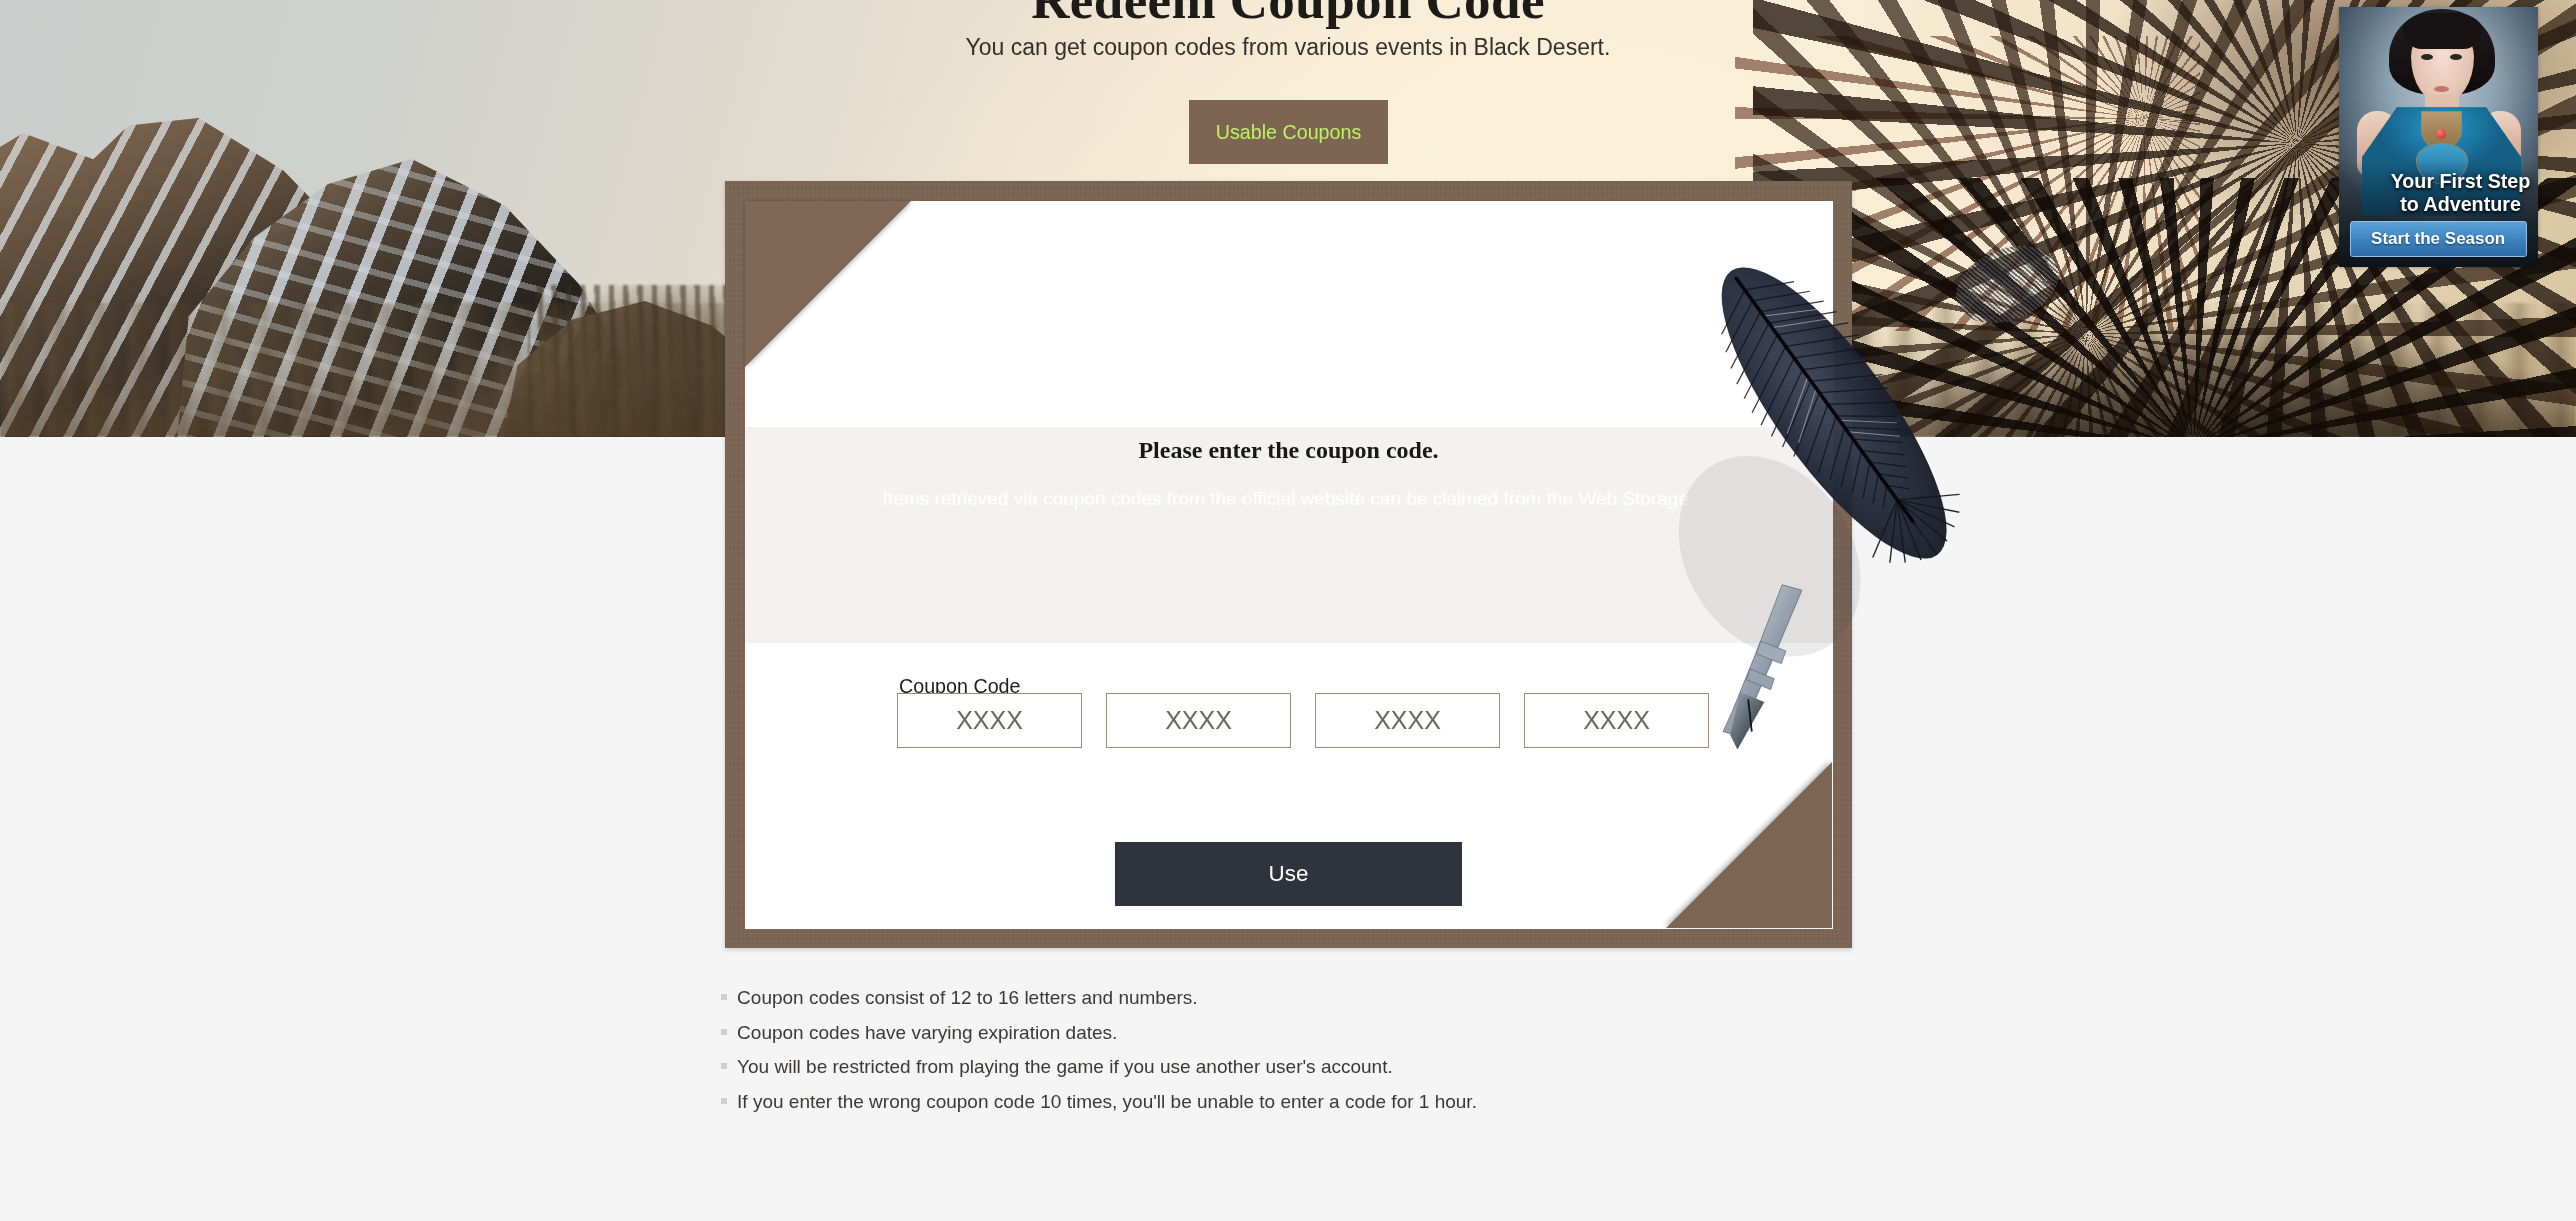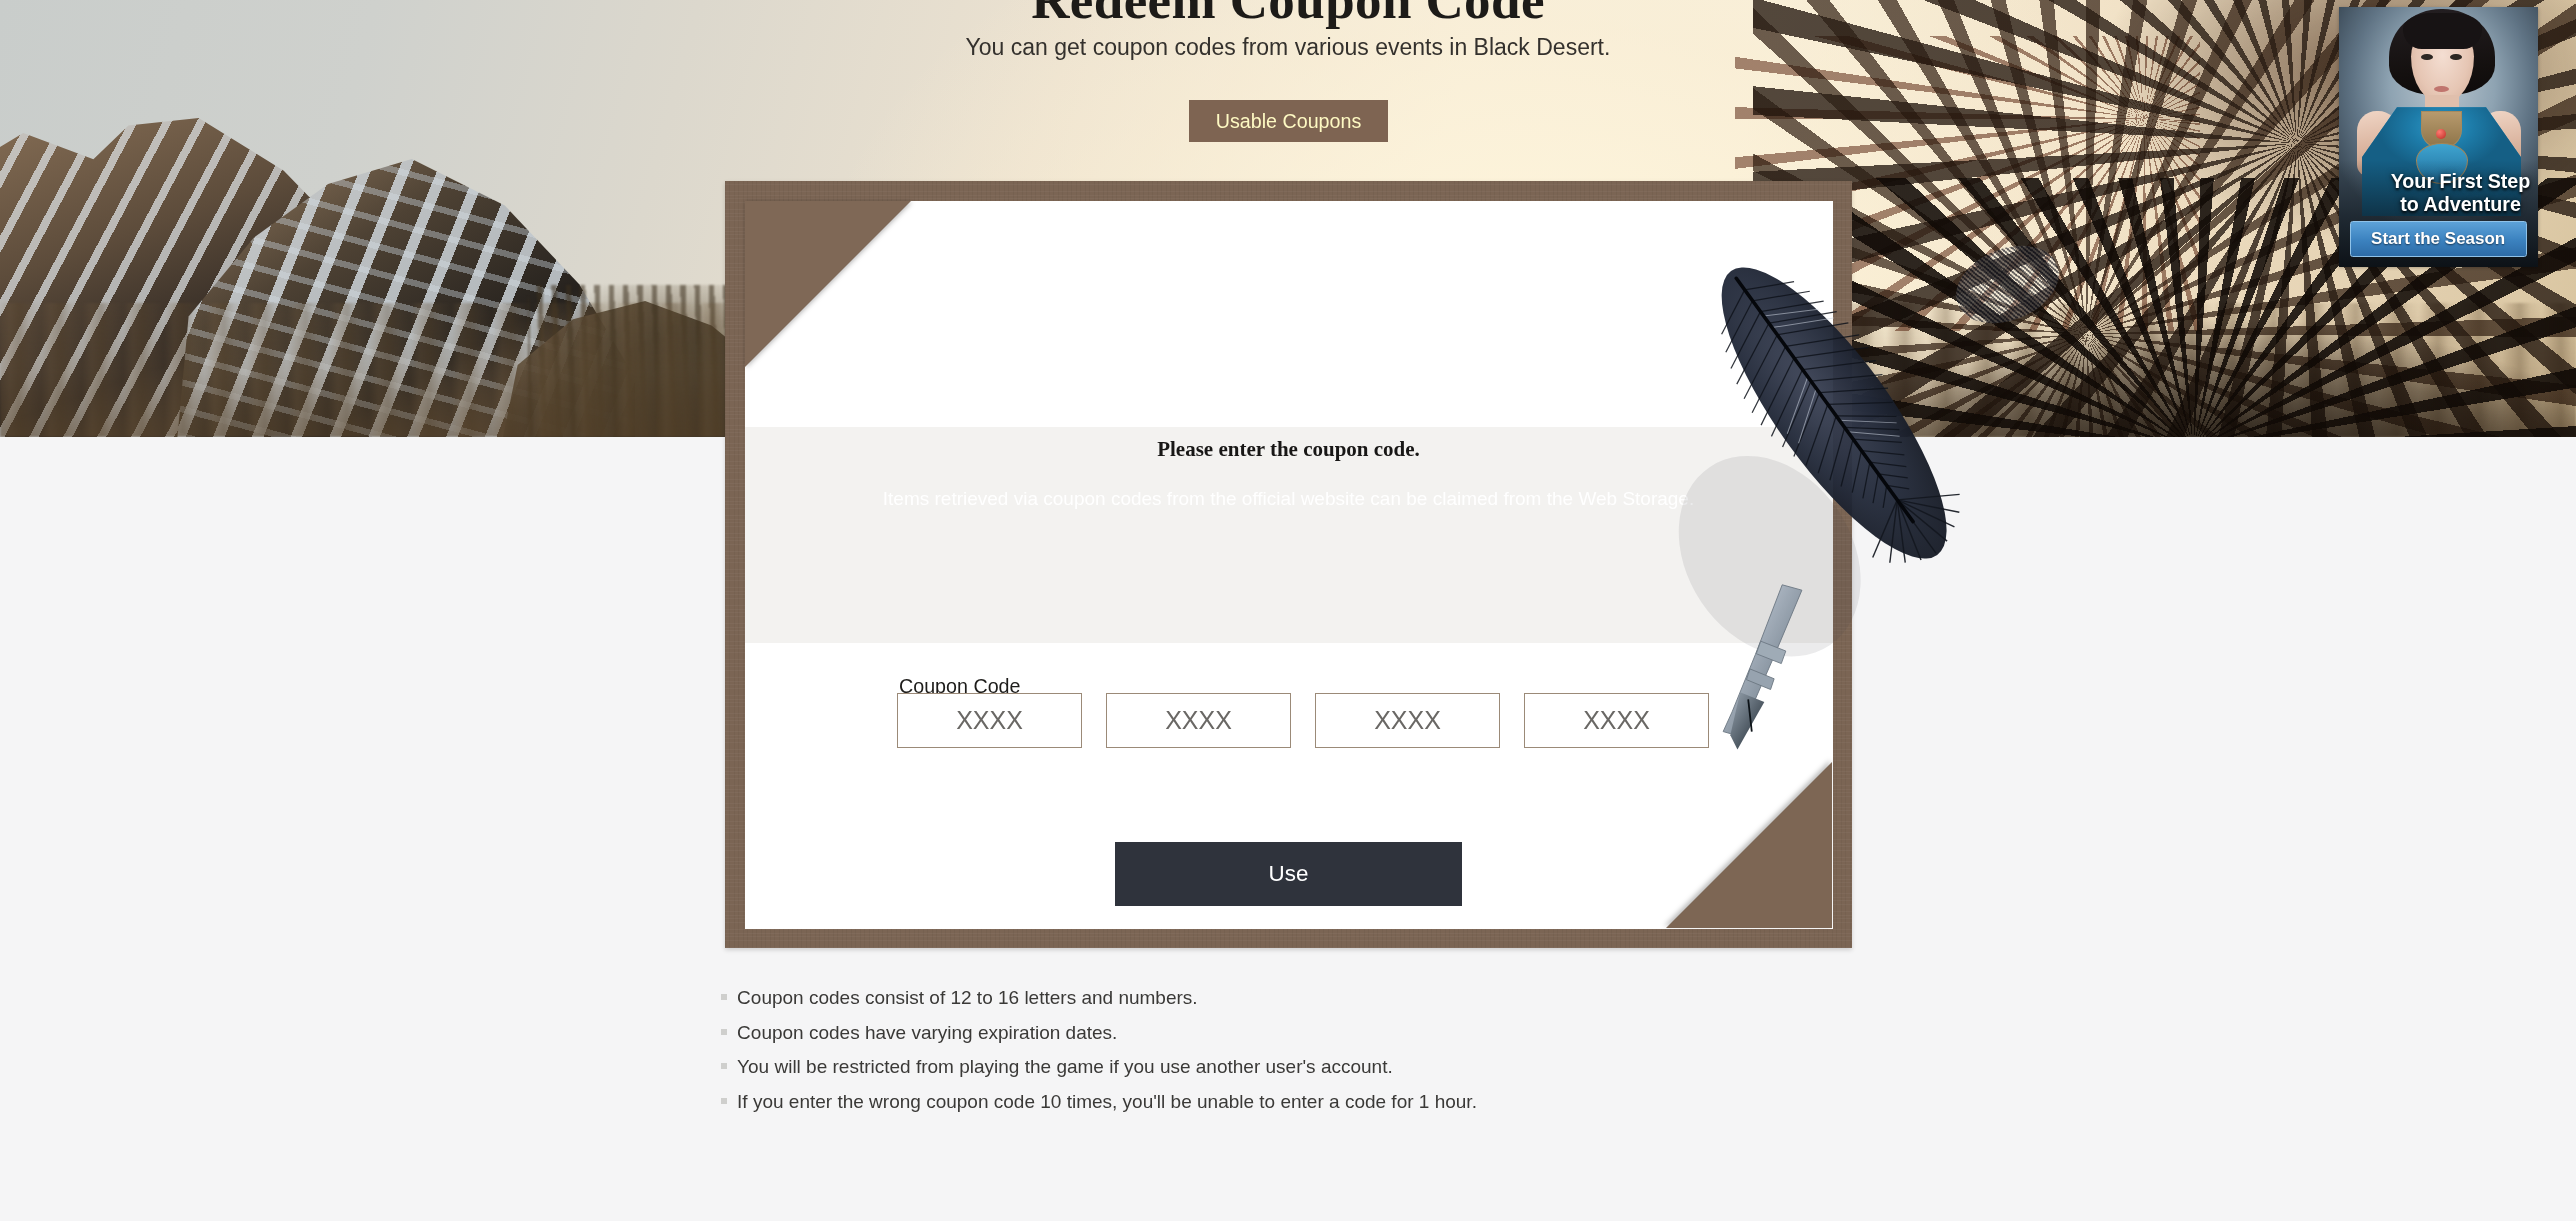--- a/index.html
+++ b/index.html
@@ -172,23 +172,23 @@
     position: absolute;
     left: 0; top: 34px;
     width: 2576px;
     text-align: center;
     font-size: 23px;
     color: #34312d;
   }
   .usable-btn {
     position: absolute;
     left: 1189px; top: 100px;
-    width: 199px; height: 42px;
+    width: 199px; height: 64px;
     background: #7e6452;
-    color: #fef9c3;
+    color: #bef264;
     border: none;
     font-size: 19.7px;
     font-family: "Liberation Sans", sans-serif;
     cursor: pointer;
     display: flex;
     align-items: center;
     justify-content: center;
   }
 
   
@@ -238,21 +238,21 @@
     width: 1088px; height: 216px;
     background: #f3f2f0;
   }
 
   .card-title {
     position: absolute;
     left: 0; top: 256px;
     width: 1127px;
     text-align: center;
     font-family: "Liberation Serif", serif;
-    font-size: 21px;
+    font-size: 24px;
     font-weight: 700;
     color: #181716;
   }
   .card-desc {
     position: absolute;
     left: 0; top: 307px;
     width: 1127px;
     text-align: center;
     font-size: 19px;
     color: #ffffff;

